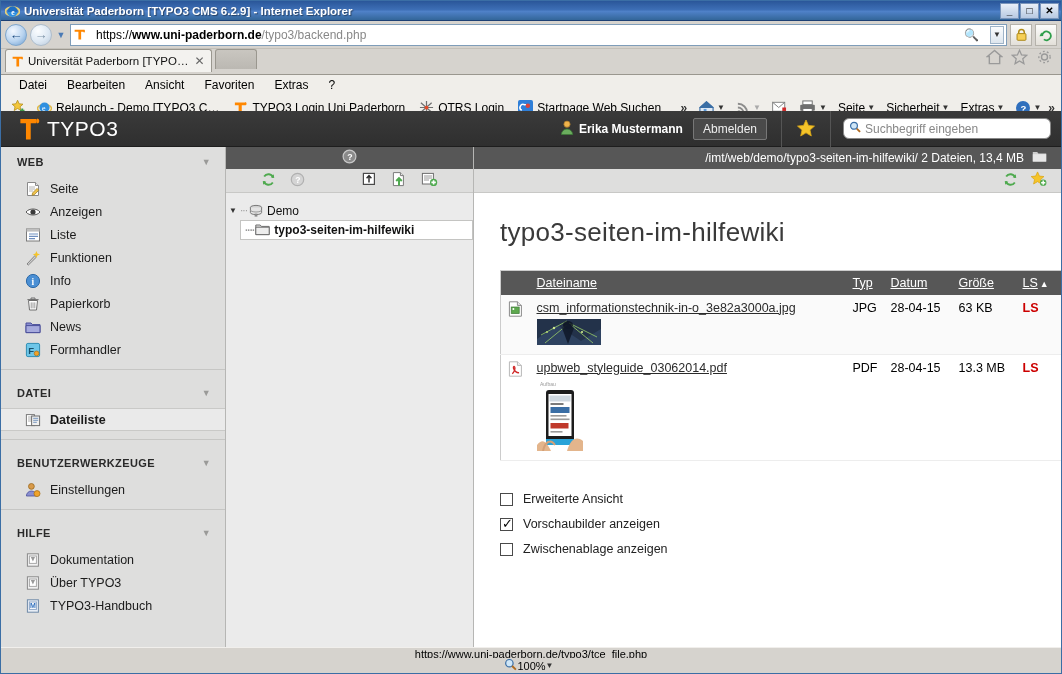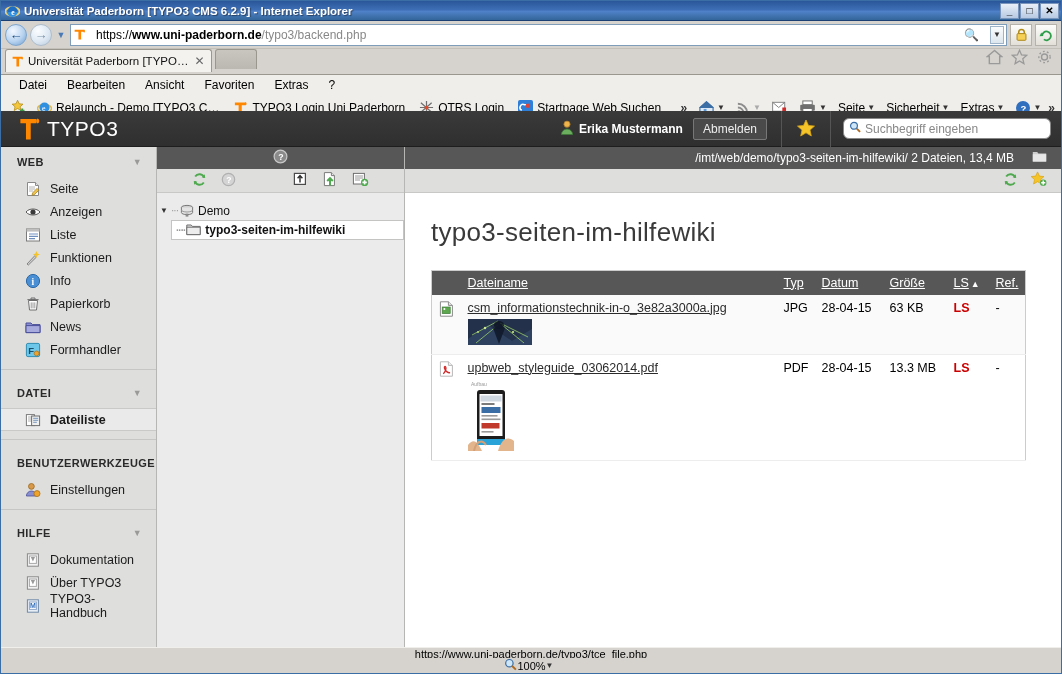--- a/index.html
+++ b/index.html
@@ -106,21 +106,21 @@
   .t3-sep { width:1px; height:36px; background:#555; margin:0 0px; }
   .t3-bookmark { padding:0 14px; display:flex; align-items:center; }
   .t3-search { padding-left:12px; }
   .t3-search-box { width:208px; height:21px; background:#fff; border:1px solid #888;
     display:flex; align-items:center; gap:4px; padding:0 5px; border-radius:6px; }
   .t3-search-box .ph { color:#888; font-size:12px; }
 
   .t3-body { position:absolute; top:36px; left:0; right:0; bottom:0; display:flex; }
 
   
-  .t3-sidebar { width:156px; background:#dededd; border-right:1px solid #b6b6b4;
+  .t3-sidebar { width:225px; background:#dededd; border-right:1px solid #b6b6b4;
     flex:none; overflow:hidden; }
   .t3-grp { padding:0; }
   .t3-grp-hdr { display:flex; align-items:center; height:30px;
     padding:0 14px 0 16px; font-size:11px; font-weight:bold; color:#2a2a2a;
     letter-spacing:.4px; }
   .t3-grp-hdr .gcaret { margin-left:auto; color:#9a9a98; font-size:9px; }
   .t3-item { display:flex; align-items:center; gap:9px; height:23px;
     padding:0 10px 0 24px; color:#1b1b1b; font-size:12.5px; }
   .t3-item.active { background:#eaeaea; font-weight:bold;
     border-top:1px solid #c9c9c7; border-bottom:1px solid #c9c9c7; }
@@ -142,21 +142,21 @@
   .tree-row.sel { background:#fff; border:1px solid #c4c4c2; font-weight:bold;
     margin-left:14px; padding-right:8px; height:20px; }
   .tree-toggle { width:14px; text-align:center; color:#333; font-size:8px; }
   .tree-dots { color:#999; letter-spacing:-1px; font-size:10px; }
   .tree-ico { width:16px; height:16px; margin:0 3px 0 1px; flex:none; }
 
   
   .t3-content { flex:1; display:flex; flex-direction:column; background:#fff;
     overflow:hidden; }
   .t3-path { height:22px; background:#575757; flex:none; display:flex;
-    align-items:center; justify-content:flex-end; gap:18px; padding:0 14px;
+    align-items:center; justify-content:flex-end; gap:8px; padding:0 14px;
     color:#fff; font-size:12px; }
   .t3-ctools { height:24px; background:#dededd; flex:none; display:flex;
     align-items:center; justify-content:flex-end; gap:12px; padding:0 14px;
     border-bottom:1px solid #c8c8c6; }
   .t3-main { flex:1; padding:16px 26px 0 26px; overflow:hidden; background:#fff; }
 
   h1.pagetitle { margin:8px 0 22px 0; font-size:26px; font-weight:normal;
     color:#3a3a3a; letter-spacing:.3px; font-family:"Liberation Sans",sans-serif; }
 
   table.filelist { width:595px; border-collapse:collapse; border:1px solid #ccc;
@@ -796,20 +796,34 @@
                 </td>
                 <td class="c-typ">PDF</td>
                 <td class="c-date">28-04-15</td>
                 <td class="c-size">13.3 MB</td>
                 <td class="c-ls">LS</td>
                 <td class="c-ref">-</td>
               </tr>
             </tbody>
           </table>
 
+          <div class="checks">
+            <label class="chkrow">
+              <span class="chkbox"></span>
+              <span>Erweiterte Ansicht</span>
+            </label>
+            <label class="chkrow">
+              <span class="chkbox on"></span>
+              <span>Vorschaubilder anzeigen</span>
+            </label>
+            <label class="chkrow">
+              <span class="chkbox"></span>
+              <span>Zwischenablage anzeigen</span>
+            </label>
+          </div>
         </div>
       </div>
     </div>
   </div>
 
   <div class="statusbar">
     <span class="sb-url">https://www.uni-paderborn.de/typo3/tce_file.php</span>
     <span class="sb-zoom">
       <span>
         <svg width="13" height="13" viewBox="0 0 14 14">

